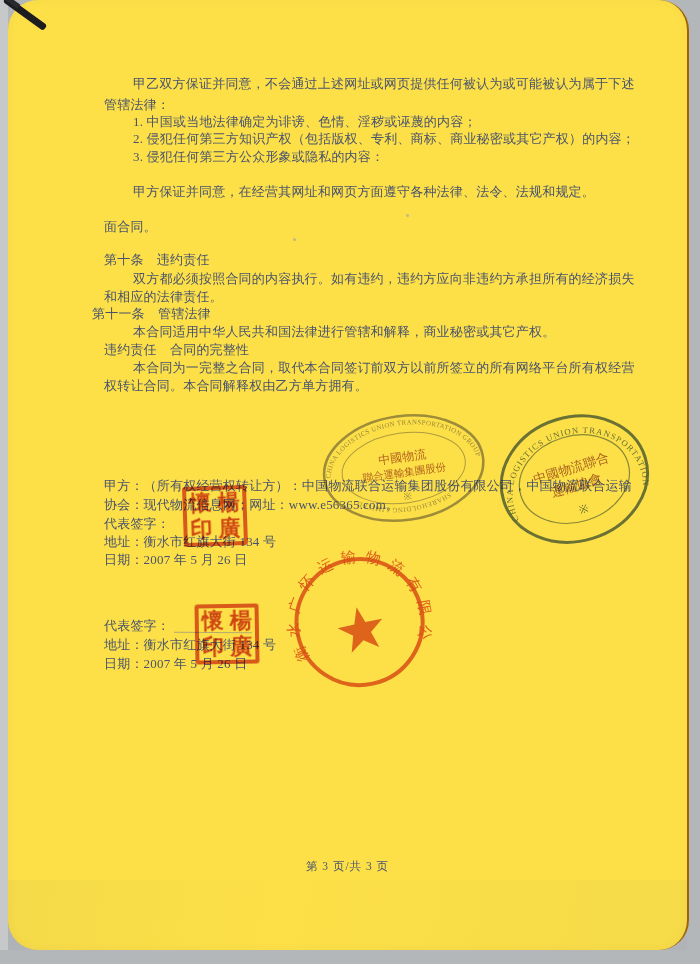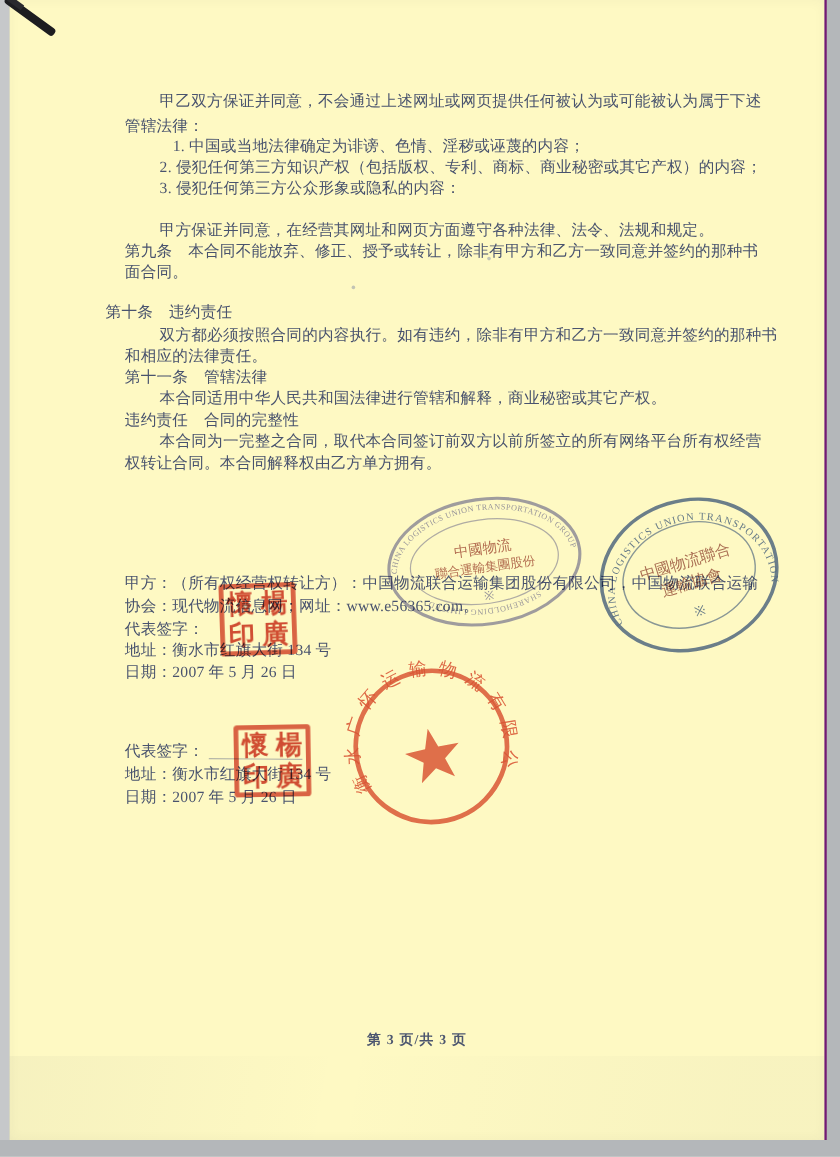--- a/index.html
+++ b/index.html
@@ -6,35 +6,36 @@
   body{
     position:relative;
     width:700px;height:964px;
     background:#b4b7ba;
     font-family:"Liberation Serif","DejaVu Serif",serif;
     overflow:hidden;
   }
   .left-strip{position:absolute;left:0;top:0;width:8px;height:950px;background:#c6c8ca;}
   .page{
     position:absolute;left:8px;top:0;width:679px;height:950px;
-    background:#fef9c3;
+    background:#fde047;
     box-shadow:inset 0 0 10px rgba(60,65,80,0.05);
-    border-right:2px solid #701a75;
+    border-right:2px solid #a16207;
+    border-radius:30px;
   }
   .ln{
     position:absolute;
     font-size:13px;
     color:#49536e;
     letter-spacing:0.2px;
     white-space:nowrap;
     line-height:16px;
   }
   .footer{
     position:absolute;left:0;right:0;top:859px;
-    text-align:center;font-size:11.5px;color:#4c566f;letter-spacing:1px;font-weight:bold;
+    text-align:center;font-size:11.5px;color:#4c566f;letter-spacing:1px;
   }
   .sig-underline{
     position:absolute;left:166px;top:632px;width:78px;
     border-top:1px solid rgba(120,128,146,0.55);
     transform:rotate(0.4deg);
   }
   
   .stamp{position:absolute;mix-blend-mode:multiply;opacity:0.9;}
   .stampA{left:312px;top:412px;transform:rotate(-8deg);}
   .stampB{left:487px;top:404px;transform:rotate(-17deg);}
@@ -78,30 +79,29 @@
 <div class="page">
 
   <div class="corner-mark"></div>
   <div class="corner-mark2"></div>
   <div class="speck" style="left:285px;top:238px;"></div>
   <div class="speck" style="left:398px;top:214px;"></div>
   <div class="crease"></div>
 
   <div class="ln" style="left:125px;top:76px">甲乙双方保证并同意，不会通过上述网址或网页提供任何被认为或可能被认为属于下述</div>
   <div class="ln" style="left:96px;top:97px">管辖法律：</div>
-  <div class="ln" style="left:136px;top:114px">1. 中国或当地法律确定为诽谤、色情、淫秽或诬蔑的内容；</div>
+  <div class="ln" style="left:125px;top:114px">1. 中国或当地法律确定为诽谤、色情、淫秽或诬蔑的内容；</div>
   <div class="ln" style="left:125px;top:131px">2. 侵犯任何第三方知识产权（包括版权、专利、商标、商业秘密或其它产权）的内容；</div>
   <div class="ln" style="left:125px;top:149px">3. 侵犯任何第三方公众形象或隐私的内容：</div>
   <div class="ln" style="left:125px;top:184px">甲方保证并同意，在经营其网址和网页方面遵守各种法律、法令、法规和规定。</div>
-  <div class="ln" style="left:96px;top:201px">第九条　本合同不能放弃、修正、授予或转让，除非有甲方和乙方一致同意并签约的那种书</div>
   <div class="ln" style="left:96px;top:219px">面合同。</div>
-  <div class="ln" style="left:80px;top:252px">第十条　违约责任</div>
-  <div class="ln" style="left:125px;top:271px">双方都必须按照合同的内容执行。如有违约，除非有甲方和乙方一致同意并签约的那种书</div>
+  <div class="ln" style="left:96px;top:252px">第十条　违约责任</div>
+  <div class="ln" style="left:125px;top:271px">双方都必须按照合同的内容执行。如有违约，违约方应向非违约方承担所有的经济损失</div>
   <div class="ln" style="left:96px;top:289px">和相应的法律责任。</div>
-  <div class="ln" style="left:96px;top:306px">第十一条　管辖法律</div>
+  <div class="ln" style="left:84px;top:306px">第十一条　管辖法律</div>
   <div class="ln" style="left:125px;top:324px">本合同适用中华人民共和国法律进行管辖和解释，商业秘密或其它产权。</div>
   <div class="ln" style="left:96px;top:342px">违约责任　合同的完整性</div>
   <div class="ln" style="left:96px;top:378px">权转让合同。本合同解释权由乙方单方拥有。</div>
   <div class="ln" style="left:125px;top:360px">本合同为一完整之合同，取代本合同签订前双方以前所签立的所有网络平台所有权经营</div>
 
   <div class="ln" style="left:96px;top:478px">甲方：（所有权经营权转让方）：中国物流联合运输集团股份有限公司，中国物流联合运输</div>
   <div class="ln" style="left:96px;top:497px">协会：现代物流信息网；网址：www.e56365.com。</div>
   <div class="ln" style="left:96px;top:516px">代表签字：</div>
   <div class="ln" style="left:96px;top:534px">地址：衡水市红旗大街 134 号</div>
   <div class="ln" style="left:96px;top:552px">日期：2007 年 5 月 26 日</div>

